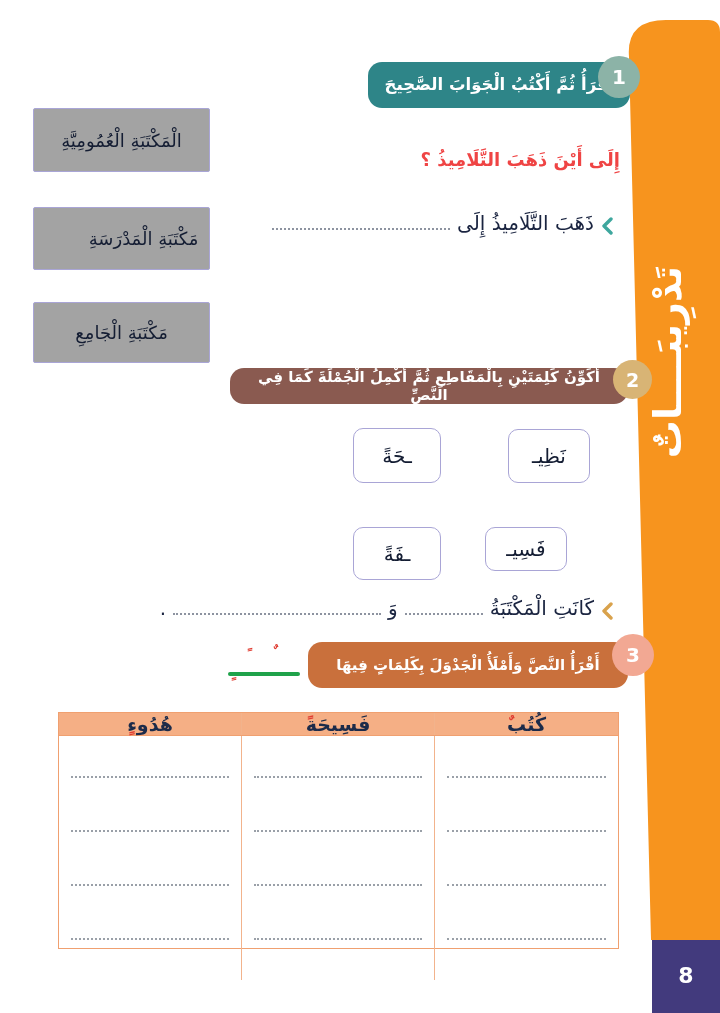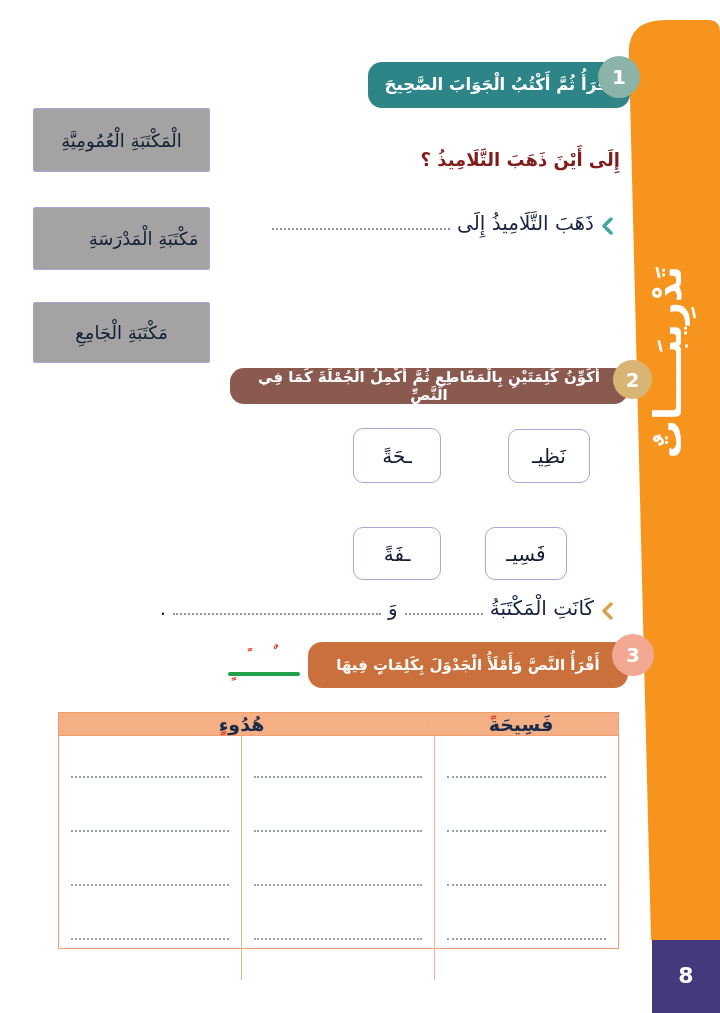--- a/index.html
+++ b/index.html
@@ -40,21 +40,21 @@
     border:1.6px solid #A9A5D6;border-radius:2px;box-sizing:border-box;
     display:flex;align-items:center;justify-content:center;
     font-size:18px;color:#141D33;z-index:1;text-align:center;
   }
   .syl-box{
     position:absolute;background:#ffffff;border:1.6px solid #A9A5D6;border-radius:10px;
     box-sizing:border-box;display:flex;align-items:center;justify-content:center;
     font-size:20px;color:#141D33;z-index:1;
   }
   .question-line{
-    position:absolute;right:100px;top:149px;color:#7f1d1d;font-size:18px;font-weight:bold;z-index:1;
+    position:absolute;right:100px;top:149px;color:#ef4444;font-size:18px;font-weight:bold;z-index:1;
   }
   .sentence{
     position:absolute;right:106px;display:flex;align-items:flex-end;gap:7px;
     font-size:20px;color:#1A2440;z-index:1;direction:rtl;
   }
   .sentence .chev{align-self:center;margin-top:6px;}
   .dotted-blank{
     display:inline-block;border-bottom:2.5px dotted #8D93A0;height:14px;margin-bottom:5px;
   }
   .tanween-cluster{position:absolute;left:226px;top:646px;width:84px;height:52px;z-index:1;}
@@ -109,21 +109,21 @@
     </svg>
     <span>ذَهَبَ التَّلَامِيذُ إِلَى</span>
     <span class="dotted-blank" style="width:178px;"></span>
   </div>
 
   <div class="badge b2">2</div>
   <div class="ex-header h2">أُكَوِّنُ كَلِمَتَيْنِ بِالْمَقَاطِعِ ثُمَّ أُكْمِلُ الْجُمْلَةَ كَمَا فِي النَّصِّ</div>
 
   <div class="syl-box" style="left:508px;top:429px;width:82px;height:54px;">نَظِيـ</div>
   <div class="syl-box" style="left:353px;top:428px;width:88px;height:55px;">ـحَةً</div>
-  <div class="syl-box" style="left:485px;top:527px;width:82px;height:53px;text-align:right;">فَسِيـ</div>
+  <div class="syl-box" style="left:485px;top:527px;width:82px;height:44px;text-align:right;">فَسِيـ</div>
   <div class="syl-box" style="left:353px;top:527px;width:88px;height:53px;">ـفَةً</div>
 
   <div class="sentence" style="top:596px;">
     <svg class="chev" width="13" height="18" viewBox="0 0 13 18">
       <polyline points="10,2 3,9 10,16" fill="none" stroke="#D9A24C" stroke-width="3.4" stroke-linecap="round" stroke-linejoin="round"></polyline>
     </svg>
     <span>كَانَتِ الْمَكْتَبَةُ</span>
     <span class="dotted-blank" style="width:78px;"></span>
     <span>وَ</span>
     <span class="dotted-blank" style="width:208px;"></span>
@@ -135,20 +135,24 @@
 
   <div class="tanween-cluster">
     <span class="red-mark m1">&nbsp;ً</span>
     <span class="red-mark m2">&nbsp;ٌ</span>
     <div class="green-rule"></div>
     <span class="red-mark m3">&nbsp;ٍ</span>
   </div>
 
   <div class="fill-table">
     <div class="tbl-head">
+      <div class="th c1">
+        <span>كُتُب</span>
+          <span class="red-tw">ٌ</span>
+      </div>
       <div class="th c2">
         <span>فَسِيحَة</span>
           <span class="red-tw">ً</span>
       </div>
       <div class="th c3">
         <span>هُدُوء</span>
           <span class="red-tw">ٍ</span>
       </div>
     </div>
     <div class="tbl-body">

